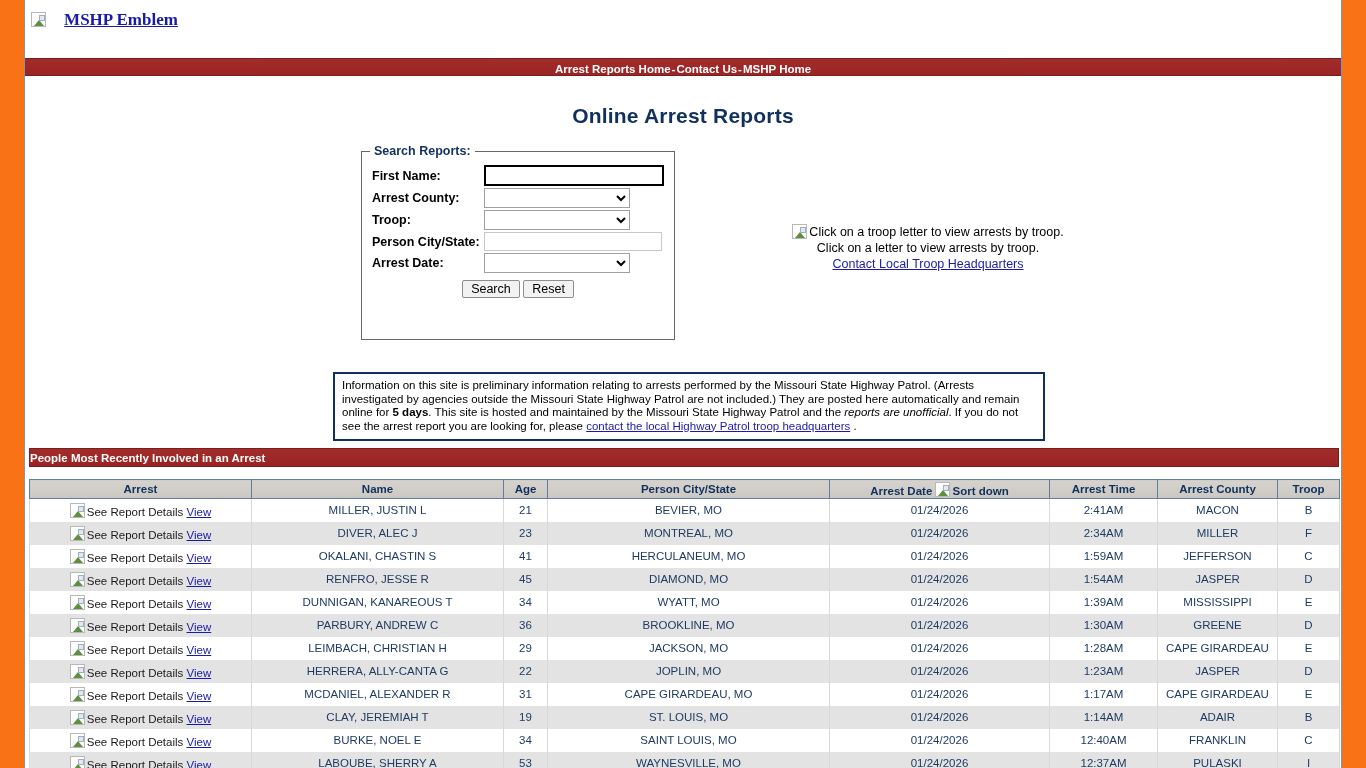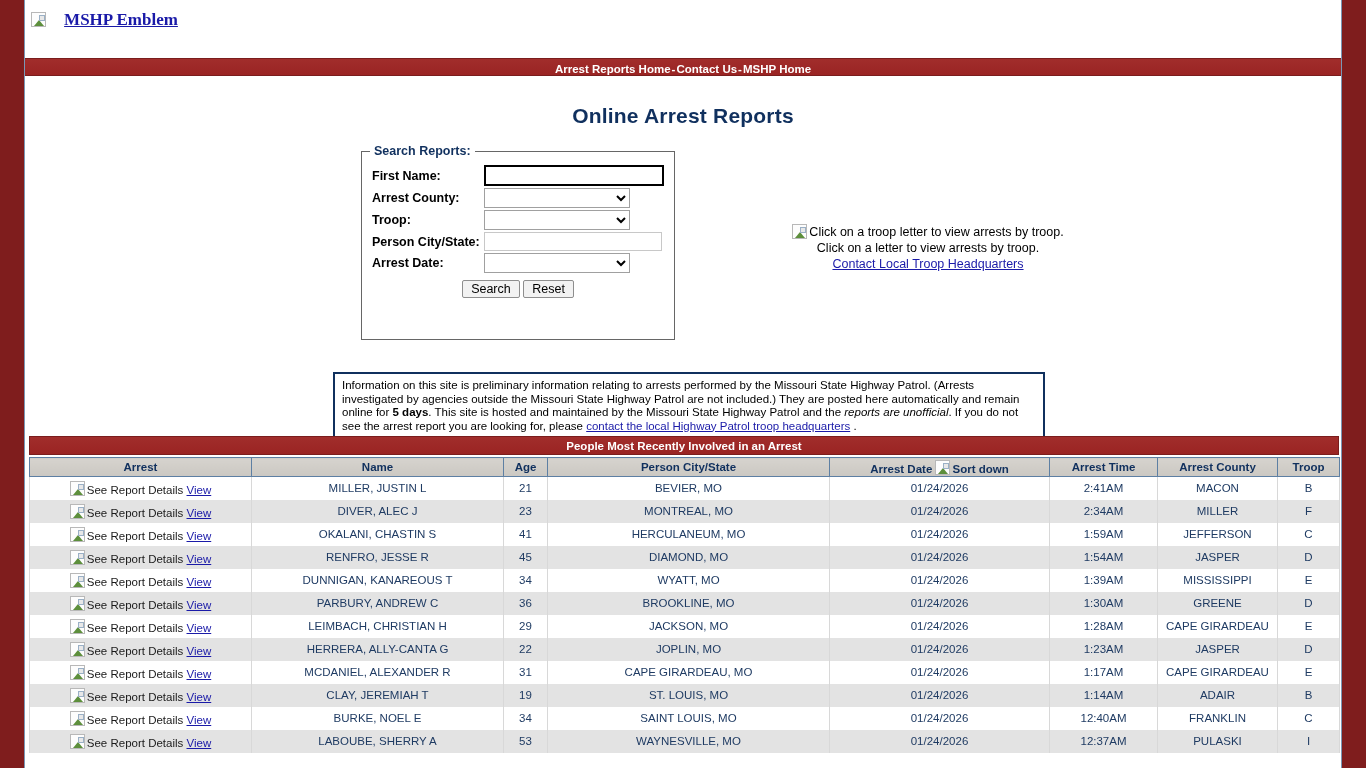--- a/index.html
+++ b/index.html
@@ -7,21 +7,21 @@
   html, body {
     margin: 0; padding: 0;
     width: 1366px; height: 768px;
     overflow: hidden;
     background: #0a3561;
     font-family: "Liberation Sans", sans-serif;
   }
   #page {
     position: relative;
     width: 1366px; height: 768px;
-    background: #7f1d1d;
+    background: #f97316;
   }
   .page-frame {
     position: absolute;
     left: 24px; top: 0;
     width: 1318px;
     height: 768px;
     background: #ffffff;
     border-left: 1px solid #7a97b5;
     border-right: 1px solid #7a97b5;
     overflow: hidden;
@@ -216,22 +216,21 @@
     left: 0; top: 436px;
     width: 1318px;
   }
   .results-banner {
     height: 19px;
     line-height: 19px;
     background: linear-gradient(to bottom, #a12d2b 0%, #9a2423 100%);
     color: #fff;
     font-weight: bold;
     font-size: 11.5px;
-    text-align: center;
-    margin: 0 4px;
+    margin: 12px 4px;
     border: 1px solid #7a1d1d;
   }
   table.results {
     border-collapse: collapse;
     width: 1310px;
     margin: 2px 4px 0 4px;
     table-layout: fixed;
   }
   table.results th {
     background: linear-gradient(to bottom, #d6d3ce 0%, #cbc8c2 100%);

